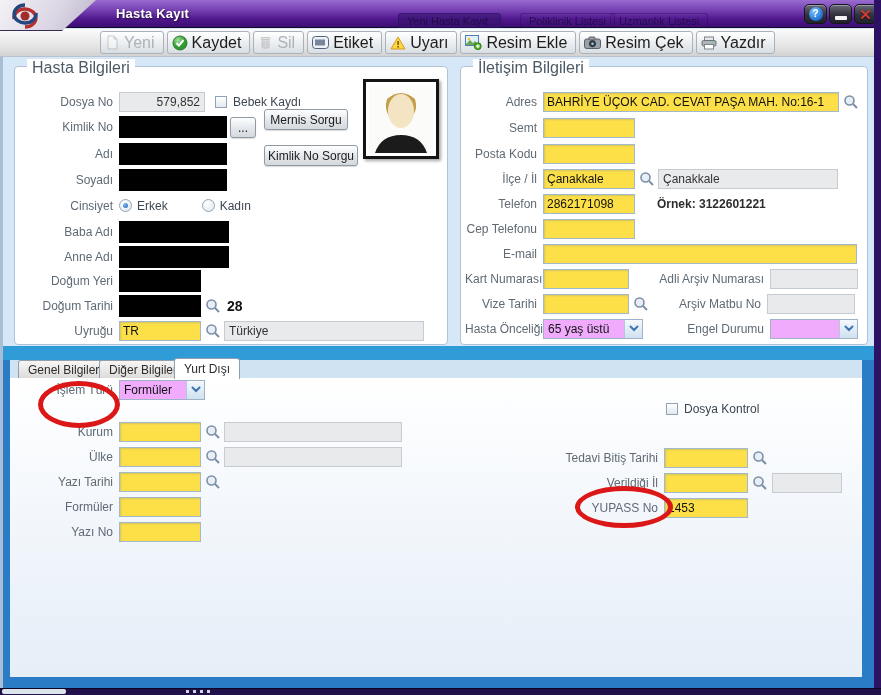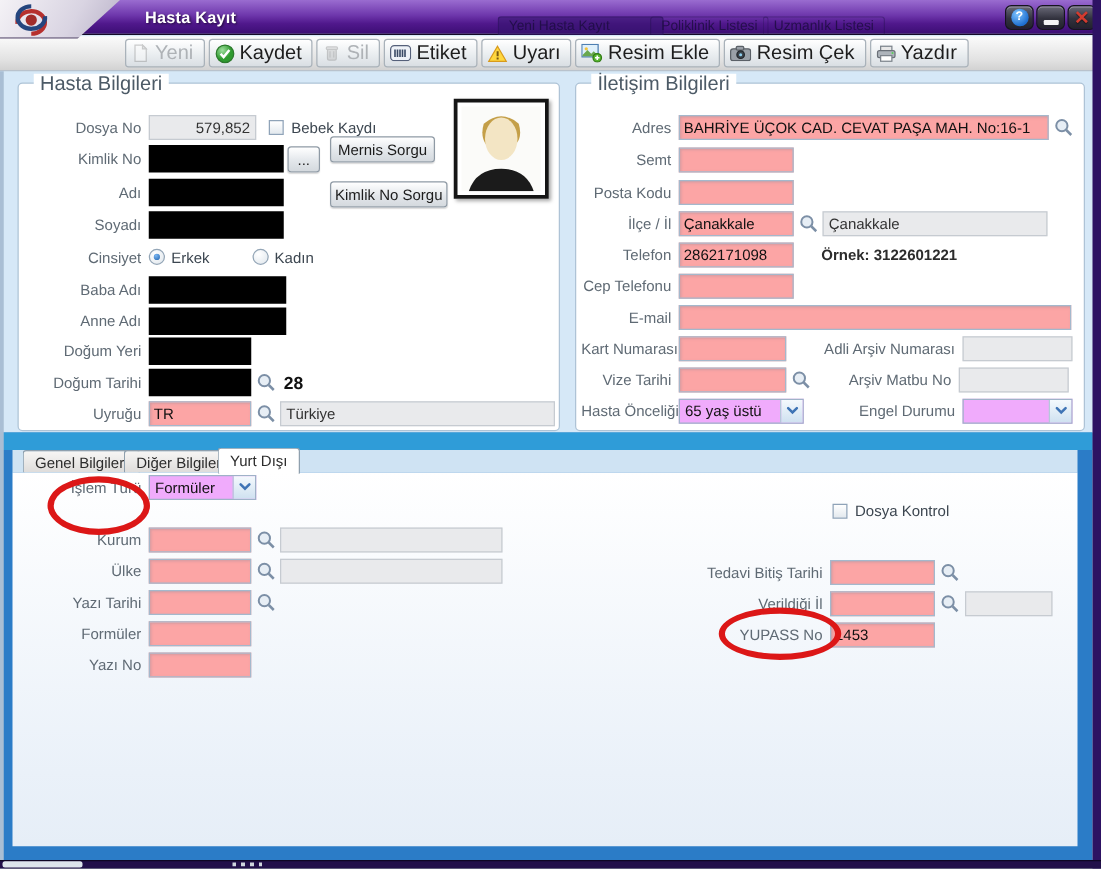--- a/index.html
+++ b/index.html
@@ -88,21 +88,21 @@
     position:absolute; background:#ffffff; border:1px solid #aec3d6; border-radius:4px;
   }
   .legend {
     position:absolute; top:-8px; left:12px; background:#ffffff; padding:0 5px;
     font-size:16px; color:#4c5a66;
   }
   
   .row { position:absolute; display:flex; align-items:center; height:21px; font-size:12px; color:#5f6a74; }
   .lbl { text-align:right; margin-right:6px; white-space:nowrap; }
   .inp {
-    height:20px; border:1px solid #a4b8cc; background:#fca5a5; padding:0 3px;
+    height:20px; border:1px solid #a4b8cc; background:#fde047; padding:0 3px;
     font:12px "Liberation Sans", sans-serif; color:#111;
     box-shadow:inset 1px 1px 2px rgba(110,130,150,.28);
   }
   .ro {
     height:20px; background:#e9eaec; border:1px solid #c6cbd1; color:#333;
     display:flex; align-items:center; padding:0 4px; font-size:12px;
   }
   .redacted { height:22px; background:#000; }
   .btn3d {
     border:1px solid #8f9aa5; border-radius:3px; color:#1c1c1c; font-size:12px;
@@ -138,21 +138,21 @@
     position:absolute; width:76px; height:80px; border:3px solid #151515;
     background:#fff; box-shadow:2px 2px 3px rgba(0,0,0,.35); padding:3px;
   }
 </style>
 </head>
 <body>
 
 <div id="window">
 
   <div class="titlebar">
-    <div class="ghost-tab first" style="left:398px; width:133px;">Yeni Hasta Kayıt</div>
+    <div class="ghost-tab first" style="left:398px; width:103px;">Yeni Hasta Kayıt</div>
     <div class="ghost-tab" style="left:520px;">Poliklinik Listesi</div>
     <div class="ghost-tab" style="left:610px;">Uzmanlık Listesi</div>
     <div class="win-title">Hasta Kayıt</div>
     <div class="winbtn" style="right:54px;">
       <span class="helpdot">?</span>
     </div>
     <div class="winbtn" style="right:29px;">
       <span class="minbar"></span>
     </div>
     <div class="winbtn" style="right:4px;">
@@ -316,21 +316,21 @@
 
     <div class="row" style="left:6px; top:253px;">
       <span class="lbl" style="width:92px;">Uyruğu</span>
       <input class="inp" style="width: 82px;" value="TR">
       <span class="mag">
         <svg width="16" height="16" viewBox="0 0 16 16">
             <circle cx="6.5" cy="6.5" r="4.5" fill="#e7eef5" stroke="#7c8fa6" stroke-width="1.6"></circle>
             <line x1="10" y1="10" x2="14" y2="14" stroke="#7c8fa6" stroke-width="2"></line>
           </svg>
       </span>
-      <div class="ro" style="width:220px; margin-left:3px;">Türkiye</div>
+      <div class="ro" style="width:200px; margin-left:3px;">Türkiye</div>
     </div>
 
     <div class="photo-frame" style="left:348px; top:12px;">
       <svg width="64" height="68" viewBox="0 0 64 68">
         <rect x="0" y="0" width="64" height="68" fill="#fbfbf9"></rect>
         <path d="M18 14 q14 -12 28 0 q3 10 -2 16 l-24 1 q-5 -7 -2 -17 z" fill="#c49f48"></path>
         <ellipse cx="32" cy="26" rx="13" ry="17" fill="#f3e5c4"></ellipse>
         <path d="M6 68 q6 -18 26 -18 q20 0 26 18 z" fill="#1b1b1b"></path>
       </svg>
     </div>

